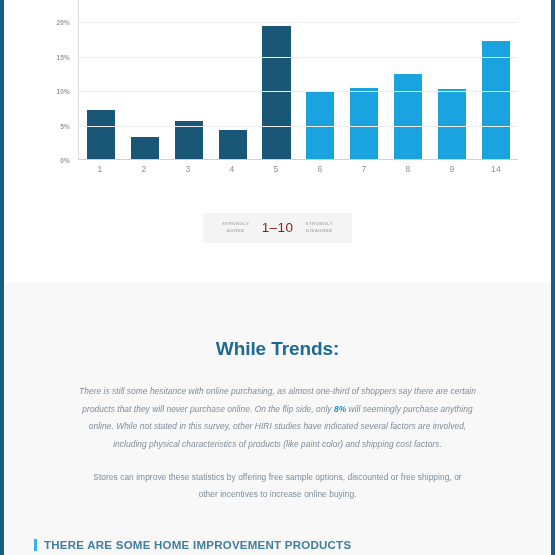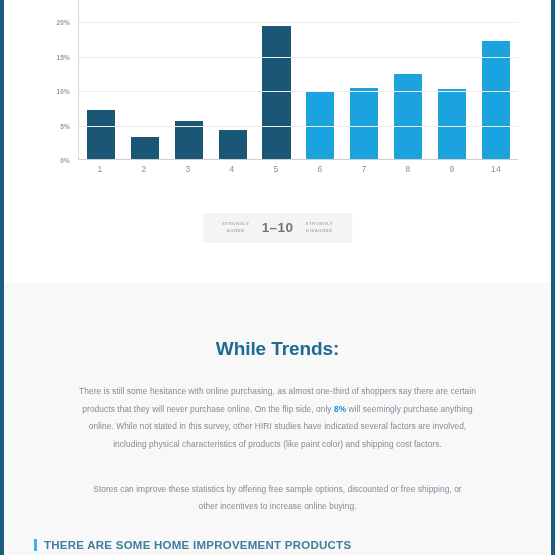--- a/index.html
+++ b/index.html
@@ -134,22 +134,22 @@
     font-size: 4.4px;
     line-height: 1.5;
     font-weight: 700;
     color: #b0b0b0;
     letter-spacing: .45px;
     text-align: center;
     width: 34px;
   }
   .scale-mid {
     font-size: 13.5px;
-    font-weight: 700;
-    color: #737373;
+    font-weight: 400;
+    color: #7f1d1d;
     letter-spacing: .4px;
     white-space: nowrap;
   }
 
   
   .text-section {
     position: absolute;
     left: 0; right: 0;
     top: 283px;
     bottom: 0;
@@ -168,28 +168,29 @@
   .headline .l2 { display: block; }
 
   .body-copy {
     margin: 22px auto 4px auto;
     width: 412px;
     text-align: center;
     font-size: 8.4px;
     line-height: 2.07;
     color: #7f8c99;
     letter-spacing: .05px;
+    font-style: italic;
   }
   .body-copy .hl {
     color: #1b8fd4;
     font-weight: 700;
   }
 
   .body-copy-2 {
-    margin: 28px auto 0 auto;
+    margin: 16px auto 0 auto;
     width: 380px;
     text-align: center;
     font-size: 8.4px;
     line-height: 2.07;
     color: #7f8c99;
     letter-spacing: .05px;
   }
 
   .sub-heading {
     position: absolute;

